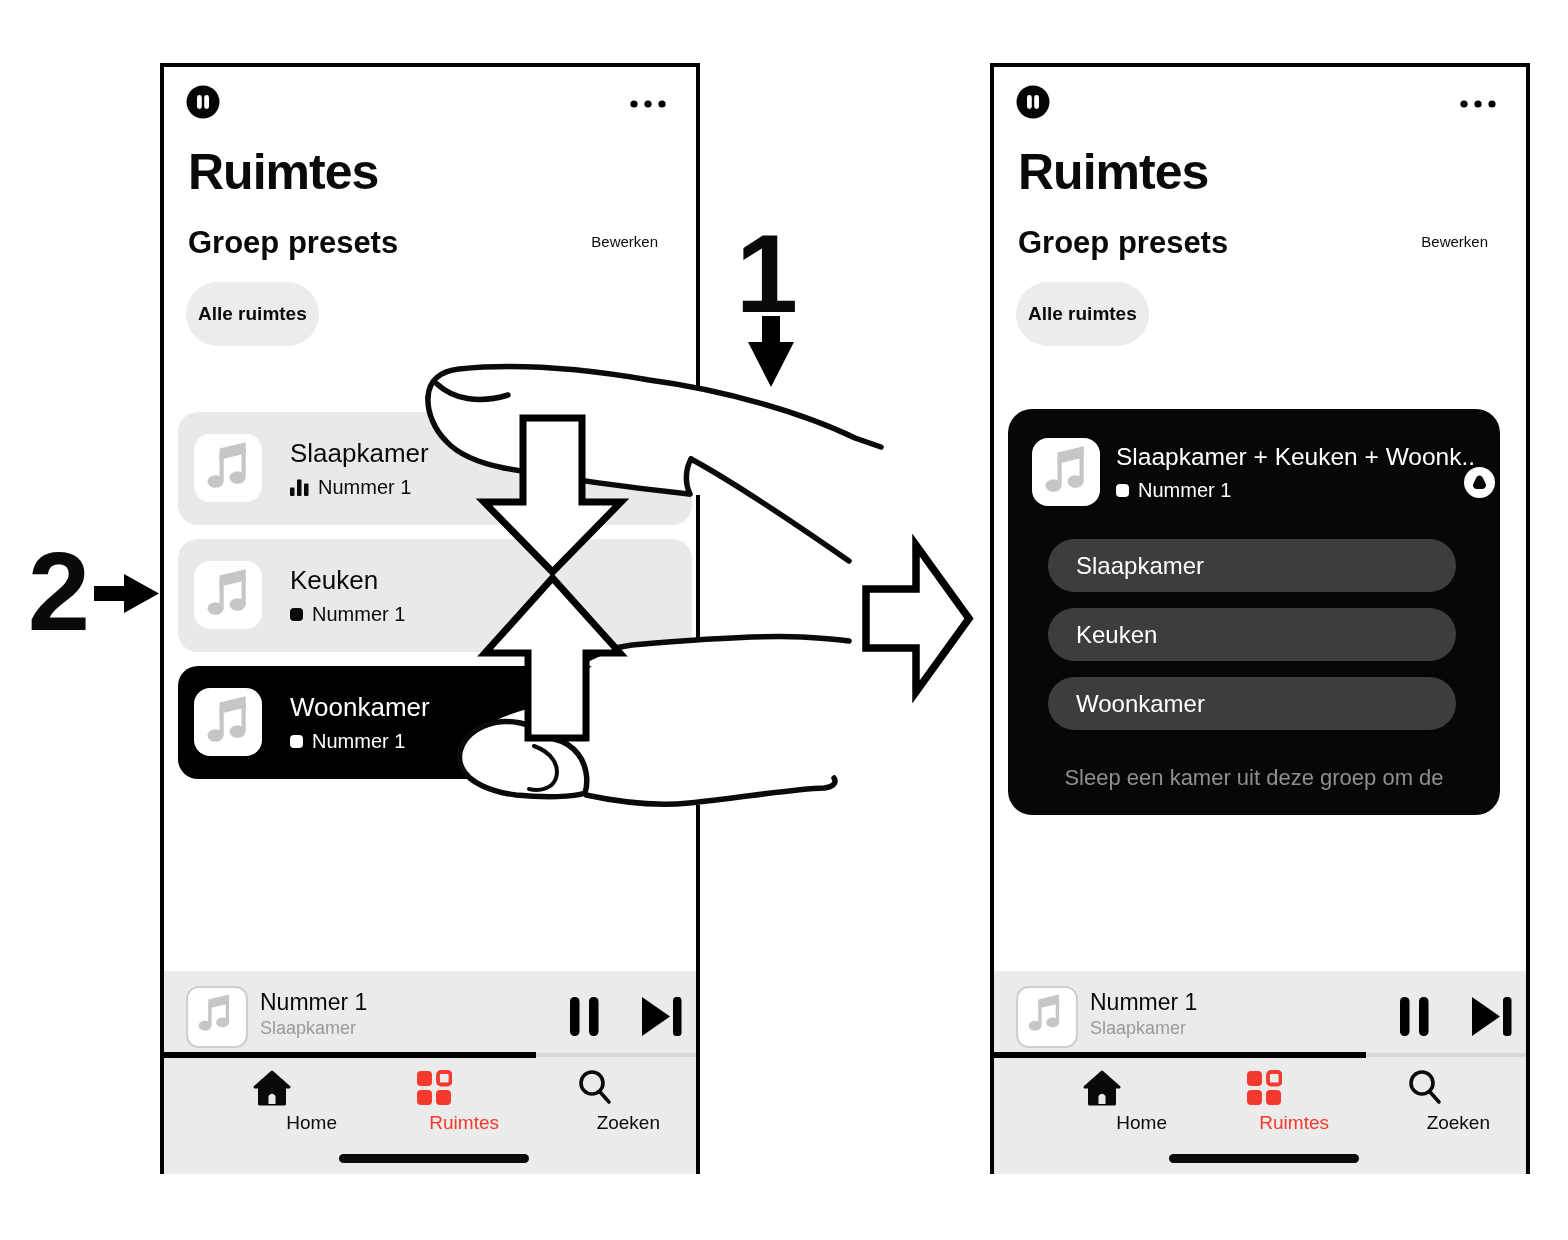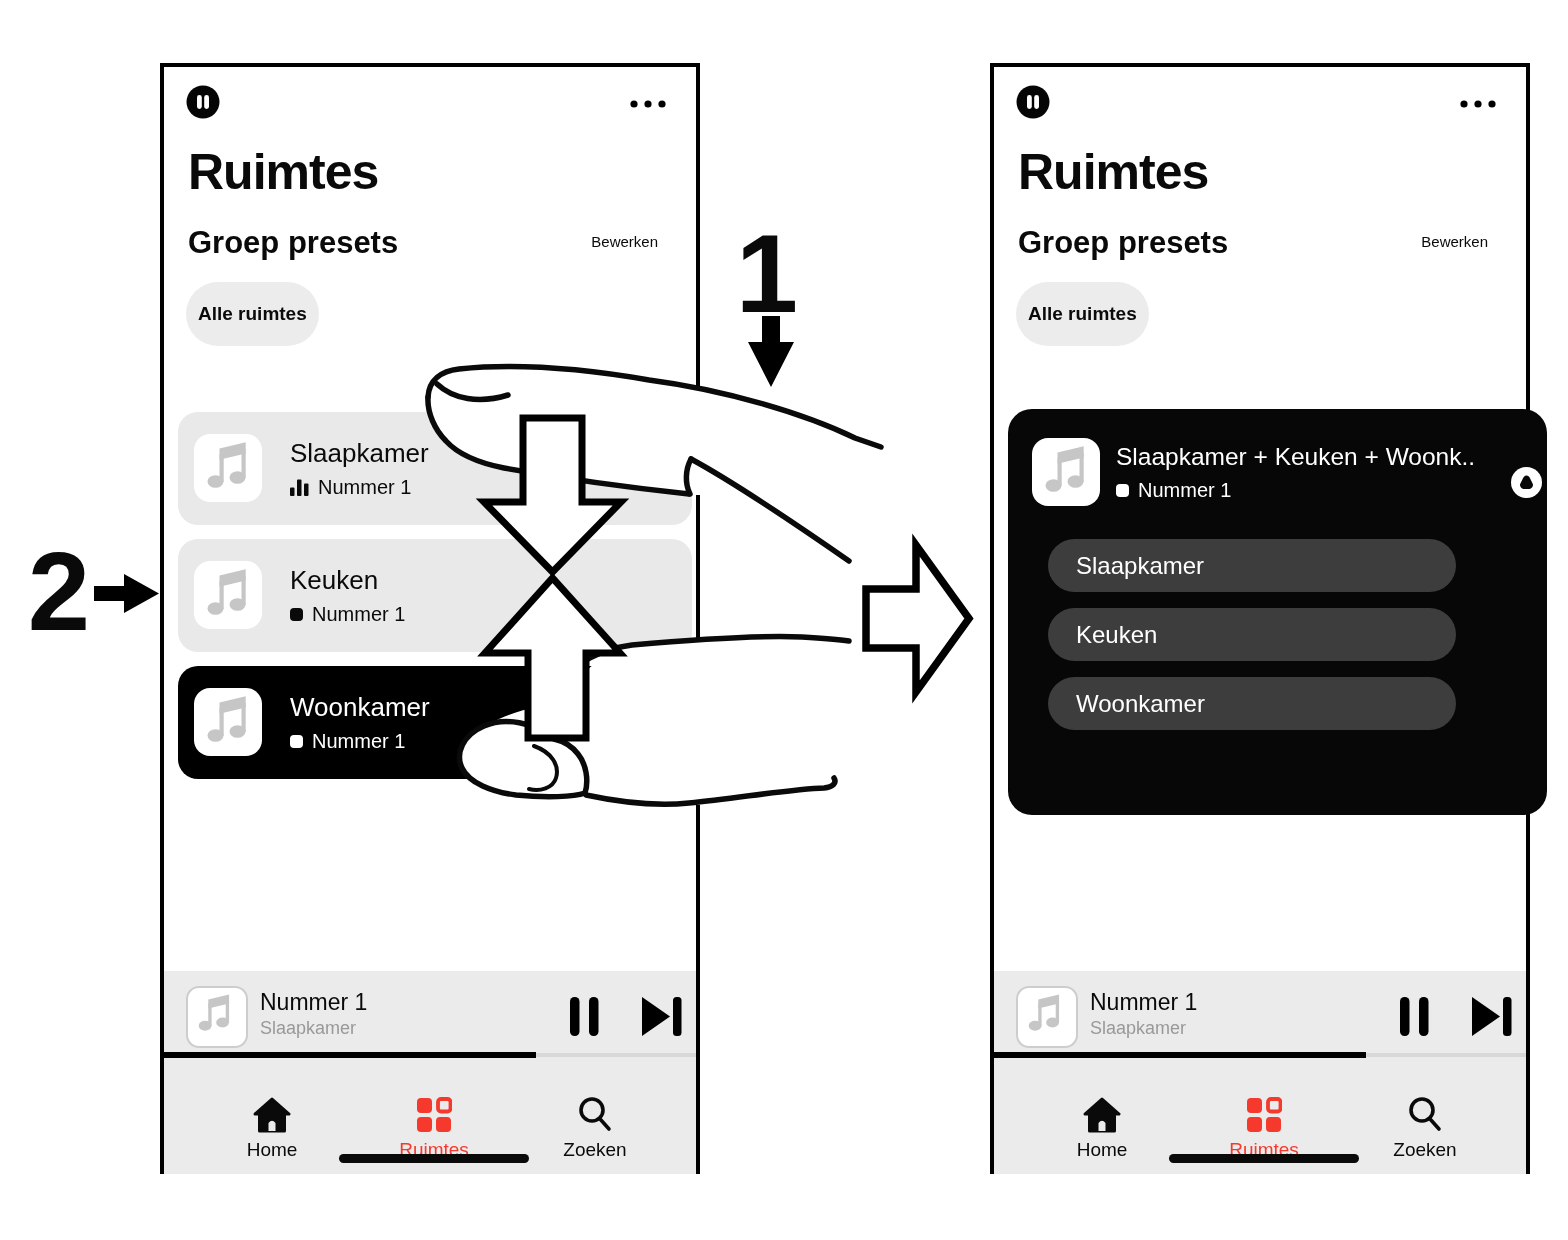--- a/index.html
+++ b/index.html
@@ -21,38 +21,38 @@
         padding:0 12px;box-sizing:border-box;}
   
   .room-row{left:14px;width:514px;height:113px;border-radius:20px;background:#e9e9e9;}
   .row-1{top:345px;} .row-2{top:472px;} .row-3{top:599px;background:#000;color:#fff;}
   .tile{position:absolute;left:16px;top:22px;width:68px;height:68px;background:#fff;border-radius:16px;}
   .row-title{position:absolute;left:112px;top:26px;font-size:26px;}
   .row-sub{position:absolute;left:112px;top:64px;display:flex;align-items:center;gap:9px;font-size:20px;}
   .sq{width:13px;height:13px;border-radius:4px;background:#0a0a0a;display:inline-block;}
   .row-3 .sq{background:#fff;}
   
-  .group-card{left:14px;top:342px;width:539px;height:406px;background:#070707;border-radius:24px;color:#fff;}
+  .group-card{left:14px;top:342px;width:492px;height:406px;background:#070707;border-radius:24px;color:#fff;}
   .gc-tile{position:absolute;left:24px;top:29px;width:68px;height:68px;background:#fff;border-radius:16px;}
   .gc-title{position:absolute;left:108px;top:34px;font-size:24.5px;white-space:nowrap;}
   .gc-sub{position:absolute;left:108px;top:70px;display:flex;align-items:center;gap:9px;font-size:20px;}
   .gc-sub .sq{background:#fff;}
   .gc-badge{position:absolute;right:5px;top:58px;width:31px;height:31px;}
   .pill{position:absolute;left:40px;width:408px;height:53px;border-radius:26.5px;background:#3d3d3d;
         display:flex;align-items:center;padding-left:28px;box-sizing:border-box;font-size:24px;}
   .pill-1{top:130px;} .pill-2{top:199px;} .pill-3{top:268px;}
   .gc-foot{position:absolute;left:0;top:356px;width:100%;text-align:center;font-size:22px;color:#8f8f8f;}
   
   .bottom-zone{left:0;top:904px;width:100%;height:203px;background:#ebebeb;}
   .ptile{left:22px;top:919px;width:58px;height:58px;background:#fff;border:2px solid #cdcdcd;border-radius:13px;}
   .ptrack{left:96px;top:922px;font-size:23px;}
   .proom{left:96px;top:951px;font-size:18px;color:#999;}
   .progress-track{left:0;top:986px;width:100%;height:4px;background:#d8d8d8;}
   .progress-fill{left:0;top:985px;width:70%;height:6px;background:#000;}
-  .tab{top:1028px;width:130px;text-align:center;cursor:pointer;}
+  .tab{top:1001px;width:130px;text-align:right;cursor:pointer;}
   .tab-0{left:43px;} .tab-1{left:205px;} .tab-2{left:366px;}
   .tab .tico{height:38px;display:flex;align-items:flex-end;justify-content:center;}
   .tab .tlabel{margin-top:6px;font-size:19px;}
   .tab-active{color:#f5392d;}
   .homebar{left:175px;top:1087px;width:190px;height:9px;border-radius:5px;background:#0a0a0a;}
   
   .annot{position:absolute;left:0;top:0;width:1568px;height:1240px;pointer-events:none;}
   .bignum{position:absolute;font-size:112px;font-weight:900;line-height:1;text-align:center;}
   .num1{left:722px;top:218px;width:90px;}
   .num2{left:14px;top:536px;width:90px;}
@@ -245,20 +245,21 @@
     </div>
     <div class="gc-badge">
       <svg width="31" height="31" viewBox="0 0 31 31">
           <circle cx="15.5" cy="15.5" r="15.5" fill="#fff"></circle>
           <path d="M15.5 8.5 C17 8.5 18.2 9.6 19 11.2 L21.6 16.4 C22.8 18.9 21.2 21.6 18.4 22 L12.6 22 C9.8 21.6 8.2 18.9 9.4 16.4 L12 11.2 C12.8 9.6 14 8.5 15.5 8.5 Z" fill="#070707"></path>
         </svg>
     </div>
     <div class="pill pill-1">Slaapkamer</div>
     <div class="pill pill-2">Keuken</div>
     <div class="pill pill-3">Woonkamer</div>
+    <div class="gc-foot">Sleep een kamer uit deze groep om de</div>
   </div>
 
   <div class="abs bottom-zone"></div>
   <div class="abs ptile">
     <svg width="54" height="54" viewBox="0 0 68 68">
         <g fill="#c6c6c6">
           <ellipse cx="21.5" cy="47.5" rx="8" ry="6.3"></ellipse>
           <ellipse cx="43.5" cy="43.5" rx="8" ry="6.3"></ellipse>
           <rect x="25.5" y="20" width="4.2" height="28"></rect>
           <rect x="47.5" y="15" width="4.2" height="29"></rect>

